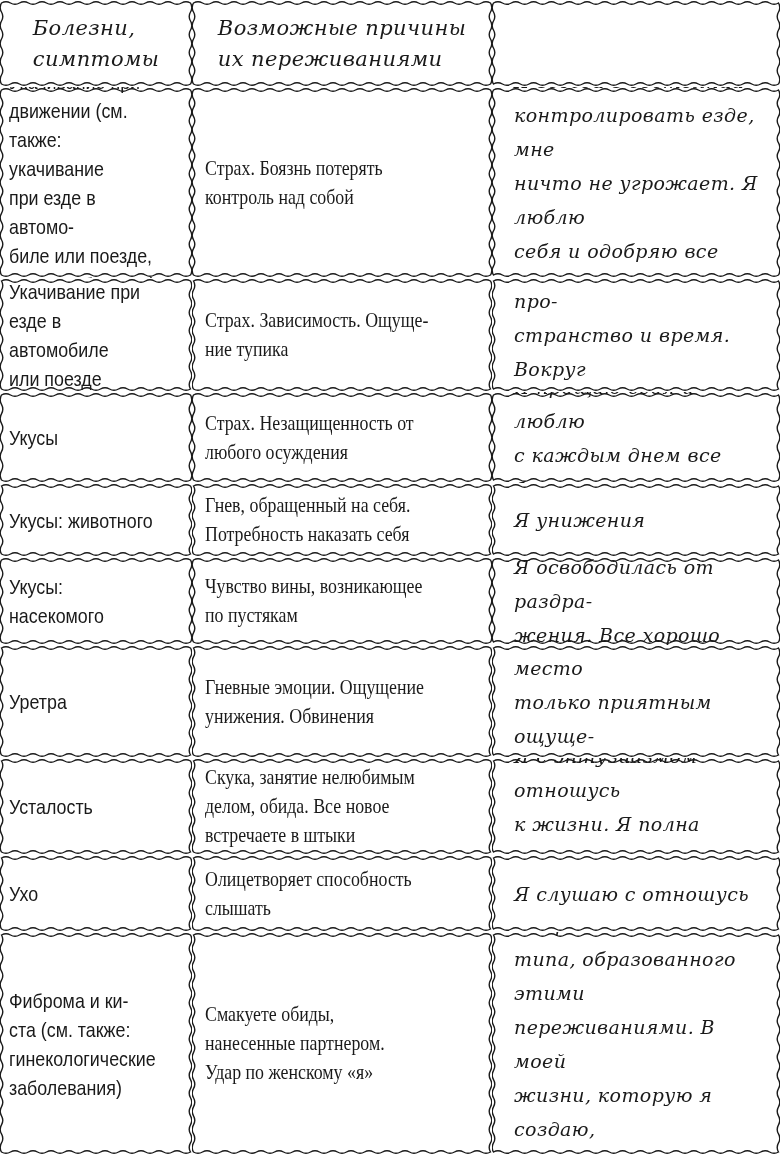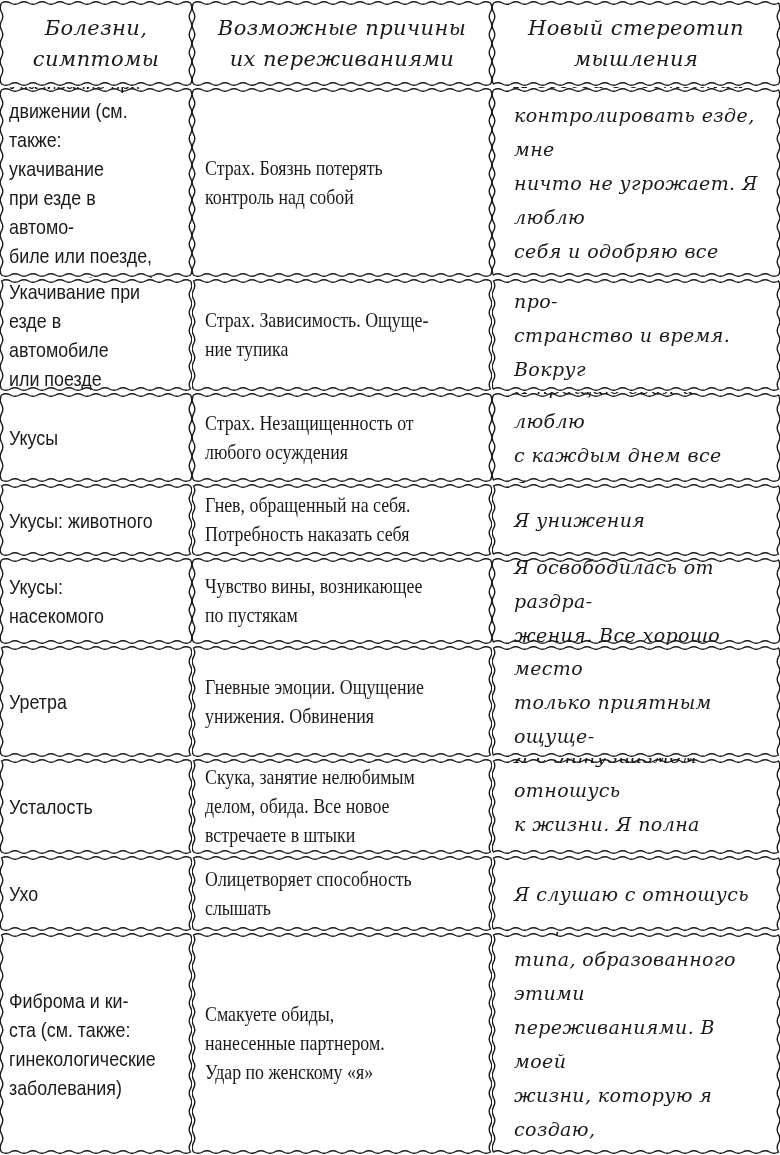--- a/index.html
+++ b/index.html
@@ -17,21 +17,21 @@
   .cell{
     position:relative;
     display:flex;align-items:center;
     overflow:hidden;
     color:#1a1a1a;
     box-sizing:border-box;
   }
   .wavy{position:absolute;left:0;top:0;pointer-events:none;}
   .txt{white-space:pre-line;position:relative;}
   .header-cell{
-    justify-content:center;text-align:center;
+    justify-content:center;
     font-family:"DejaVu Serif",serif;font-style:italic;
     font-size:21px;line-height:31px;letter-spacing:.4px;
     padding:4px 6px;
   }
   .sans{font-size:21px;line-height:29px;}
   .sans .txt{transform:scaleX(.85);transform-origin:left center;width:118%;}
   .col0.sans{padding:8px 4px 8px 9px;}
   .col1.sans{padding:8px 8px 8px 13px;font-family:Liberation Serif, serif;}
   .script{
     font-family:"DejaVu Serif",serif;font-style:italic;
@@ -54,22 +54,20 @@
       <svg viewBox="0 0 300 87" width="300" height="87" class="wavy">
         <path d="M 1.5 3 q 4.5 -2.6 9 0 q 4.5 2.6 9 0 q 4.5 -2.6 9 0 q 4.5 2.6 9 0 q 4.5 -2.6 9 0 q 4.5 2.6 9 0 q 4.5 -2.6 9 0 q 4.5 2.6 9 0 q 4.5 -2.6 9 0 q 4.5 2.6 9 0 q 4.5 -2.6 9 0 q 4.5 2.6 9 0 q 4.5 -2.6 9 0 q 4.5 2.6 9 0 q 4.5 -2.6 9 0 q 4.5 2.6 9 0 q 4.5 -2.6 9 0 q 4.5 2.6 9 0 q 4.5 -2.6 9 0 q 4.5 2.6 9 0 q 4.5 -2.6 9 0 q 4.5 2.6 9 0 q 4.5 -2.6 9 0 q 4.5 2.6 9 0 q 4.5 -2.6 9 0 q 4.5 2.6 9 0 q 4.5 -2.6 9 0 q 4.5 2.6 9 0 q 4.5 -2.6 9 0 q 4.5 2.6 9 0 q 4.5 -2.6 9 0 q 4.5 2.6 9 0 q 4.5 -2.6 9 0 q 2.6 4.5 0 9 q -2.6 4.5 0 9 q 2.6 4.5 0 9 q -2.6 4.5 0 9 q 2.6 4.5 0 9 q -2.6 4.5 0 9 q 2.6 4.5 0 9 q -2.6 4.5 0 9 q 2.6 4.5 0 9 q -4.5 2.6 -9 0 q -4.5 -2.6 -9 0 q -4.5 2.6 -9 0 q -4.5 -2.6 -9 0 q -4.5 2.6 -9 0 q -4.5 -2.6 -9 0 q -4.5 2.6 -9 0 q -4.5 -2.6 -9 0 q -4.5 2.6 -9 0 q -4.5 -2.6 -9 0 q -4.5 2.6 -9 0 q -4.5 -2.6 -9 0 q -4.5 2.6 -9 0 q -4.5 -2.6 -9 0 q -4.5 2.6 -9 0 q -4.5 -2.6 -9 0 q -4.5 2.6 -9 0 q -4.5 -2.6 -9 0 q -4.5 2.6 -9 0 q -4.5 -2.6 -9 0 q -4.5 2.6 -9 0 q -4.5 -2.6 -9 0 q -4.5 2.6 -9 0 q -4.5 -2.6 -9 0 q -4.5 2.6 -9 0 q -4.5 -2.6 -9 0 q -4.5 2.6 -9 0 q -4.5 -2.6 -9 0 q -4.5 2.6 -9 0 q -4.5 -2.6 -9 0 q -4.5 2.6 -9 0 q -4.5 -2.6 -9 0 q -4.5 2.6 -9 0 q -2.6 -4.5 0 -9 q 2.6 -4.5 0 -9 q -2.6 -4.5 0 -9 q 2.6 -4.5 0 -9 q -2.6 -4.5 0 -9 q 2.6 -4.5 0 -9 q -2.6 -4.5 0 -9 q 2.6 -4.5 0 -9 q -2.6 -4.5 0 -9 Z" fill="none" stroke="#1a1a1a" stroke-width="1.4" stroke-linecap="round"></path>
       </svg>
       <div class="txt">Возможные причины
 их переживаниями</div>
     </div>
     <div class="cell header-cell col2">
       <svg viewBox="0 0 288 87" width="288" height="87" class="wavy">
         <path d="M 1.5 3 q 4.453125 -2.6 8.90625 0 q 4.453125 2.6 8.90625 0 q 4.453125 -2.6 8.90625 0 q 4.453125 2.6 8.90625 0 q 4.453125 -2.6 8.90625 0 q 4.453125 2.6 8.90625 0 q 4.453125 -2.6 8.90625 0 q 4.453125 2.6 8.90625 0 q 4.453125 -2.6 8.90625 0 q 4.453125 2.6 8.90625 0 q 4.453125 -2.6 8.90625 0 q 4.453125 2.6 8.90625 0 q 4.453125 -2.6 8.90625 0 q 4.453125 2.6 8.90625 0 q 4.453125 -2.6 8.90625 0 q 4.453125 2.6 8.90625 0 q 4.453125 -2.6 8.90625 0 q 4.453125 2.6 8.90625 0 q 4.453125 -2.6 8.90625 0 q 4.453125 2.6 8.90625 0 q 4.453125 -2.6 8.90625 0 q 4.453125 2.6 8.90625 0 q 4.453125 -2.6 8.90625 0 q 4.453125 2.6 8.90625 0 q 4.453125 -2.6 8.90625 0 q 4.453125 2.6 8.90625 0 q 4.453125 -2.6 8.90625 0 q 4.453125 2.6 8.90625 0 q 4.453125 -2.6 8.90625 0 q 4.453125 2.6 8.90625 0 q 4.453125 -2.6 8.90625 0 q 4.453125 2.6 8.90625 0 q 2.6 4.5 0 9 q -2.6 4.5 0 9 q 2.6 4.5 0 9 q -2.6 4.5 0 9 q 2.6 4.5 0 9 q -2.6 4.5 0 9 q 2.6 4.5 0 9 q -2.6 4.5 0 9 q 2.6 4.5 0 9 q -4.453125 2.6 -8.90625 0 q -4.453125 -2.6 -8.90625 0 q -4.453125 2.6 -8.90625 0 q -4.453125 -2.6 -8.90625 0 q -4.453125 2.6 -8.90625 0 q -4.453125 -2.6 -8.90625 0 q -4.453125 2.6 -8.90625 0 q -4.453125 -2.6 -8.90625 0 q -4.453125 2.6 -8.90625 0 q -4.453125 -2.6 -8.90625 0 q -4.453125 2.6 -8.90625 0 q -4.453125 -2.6 -8.90625 0 q -4.453125 2.6 -8.90625 0 q -4.453125 -2.6 -8.90625 0 q -4.453125 2.6 -8.90625 0 q -4.453125 -2.6 -8.90625 0 q -4.453125 2.6 -8.90625 0 q -4.453125 -2.6 -8.90625 0 q -4.453125 2.6 -8.90625 0 q -4.453125 -2.6 -8.90625 0 q -4.453125 2.6 -8.90625 0 q -4.453125 -2.6 -8.90625 0 q -4.453125 2.6 -8.90625 0 q -4.453125 -2.6 -8.90625 0 q -4.453125 2.6 -8.90625 0 q -4.453125 -2.6 -8.90625 0 q -4.453125 2.6 -8.90625 0 q -4.453125 -2.6 -8.90625 0 q -4.453125 2.6 -8.90625 0 q -4.453125 -2.6 -8.90625 0 q -4.453125 2.6 -8.90625 0 q -4.453125 -2.6 -8.90625 0 q -2.6 -4.5 0 -9 q 2.6 -4.5 0 -9 q -2.6 -4.5 0 -9 q 2.6 -4.5 0 -9 q -2.6 -4.5 0 -9 q 2.6 -4.5 0 -9 q -2.6 -4.5 0 -9 q 2.6 -4.5 0 -9 q -2.6 -4.5 0 -9 Z" fill="none" stroke="#1a1a1a" stroke-width="1.4" stroke-linecap="round"></path>
       </svg>
-      <div class="txt">Новый стереотип
-мышления</div>
     </div>
     <div class="cell sans col0">
       <svg viewBox="0 0 192 191" width="192" height="191" class="wavy">
         <path d="M 1.5 3 q 4.5 -2.6 9 0 q 4.5 2.6 9 0 q 4.5 -2.6 9 0 q 4.5 2.6 9 0 q 4.5 -2.6 9 0 q 4.5 2.6 9 0 q 4.5 -2.6 9 0 q 4.5 2.6 9 0 q 4.5 -2.6 9 0 q 4.5 2.6 9 0 q 4.5 -2.6 9 0 q 4.5 2.6 9 0 q 4.5 -2.6 9 0 q 4.5 2.6 9 0 q 4.5 -2.6 9 0 q 4.5 2.6 9 0 q 4.5 -2.6 9 0 q 4.5 2.6 9 0 q 4.5 -2.6 9 0 q 4.5 2.6 9 0 q 4.5 -2.6 9 0 q 2.6 4.404761904761905 0 8.80952380952381 q -2.6 4.404761904761905 0 8.80952380952381 q 2.6 4.404761904761905 0 8.80952380952381 q -2.6 4.404761904761905 0 8.80952380952381 q 2.6 4.404761904761905 0 8.80952380952381 q -2.6 4.404761904761905 0 8.80952380952381 q 2.6 4.404761904761905 0 8.80952380952381 q -2.6 4.404761904761905 0 8.80952380952381 q 2.6 4.404761904761905 0 8.80952380952381 q -2.6 4.404761904761905 0 8.80952380952381 q 2.6 4.404761904761905 0 8.80952380952381 q -2.6 4.404761904761905 0 8.80952380952381 q 2.6 4.404761904761905 0 8.80952380952381 q -2.6 4.404761904761905 0 8.80952380952381 q 2.6 4.404761904761905 0 8.80952380952381 q -2.6 4.404761904761905 0 8.80952380952381 q 2.6 4.404761904761905 0 8.80952380952381 q -2.6 4.404761904761905 0 8.80952380952381 q 2.6 4.404761904761905 0 8.80952380952381 q -2.6 4.404761904761905 0 8.80952380952381 q 2.6 4.404761904761905 0 8.80952380952381 q -4.5 2.6 -9 0 q -4.5 -2.6 -9 0 q -4.5 2.6 -9 0 q -4.5 -2.6 -9 0 q -4.5 2.6 -9 0 q -4.5 -2.6 -9 0 q -4.5 2.6 -9 0 q -4.5 -2.6 -9 0 q -4.5 2.6 -9 0 q -4.5 -2.6 -9 0 q -4.5 2.6 -9 0 q -4.5 -2.6 -9 0 q -4.5 2.6 -9 0 q -4.5 -2.6 -9 0 q -4.5 2.6 -9 0 q -4.5 -2.6 -9 0 q -4.5 2.6 -9 0 q -4.5 -2.6 -9 0 q -4.5 2.6 -9 0 q -4.5 -2.6 -9 0 q -4.5 2.6 -9 0 q -2.6 -4.404761904761905 0 -8.80952380952381 q 2.6 -4.404761904761905 0 -8.80952380952381 q -2.6 -4.404761904761905 0 -8.80952380952381 q 2.6 -4.404761904761905 0 -8.80952380952381 q -2.6 -4.404761904761905 0 -8.80952380952381 q 2.6 -4.404761904761905 0 -8.80952380952381 q -2.6 -4.404761904761905 0 -8.80952380952381 q 2.6 -4.404761904761905 0 -8.80952380952381 q -2.6 -4.404761904761905 0 -8.80952380952381 q 2.6 -4.404761904761905 0 -8.80952380952381 q -2.6 -4.404761904761905 0 -8.80952380952381 q 2.6 -4.404761904761905 0 -8.80952380952381 q -2.6 -4.404761904761905 0 -8.80952380952381 q 2.6 -4.404761904761905 0 -8.80952380952381 q -2.6 -4.404761904761905 0 -8.80952380952381 q 2.6 -4.404761904761905 0 -8.80952380952381 q -2.6 -4.404761904761905 0 -8.80952380952381 q 2.6 -4.404761904761905 0 -8.80952380952381 q -2.6 -4.404761904761905 0 -8.80952380952381 q 2.6 -4.404761904761905 0 -8.80952380952381 q -2.6 -4.404761904761905 0 -8.80952380952381 Z" fill="none" stroke="#1a1a1a" stroke-width="1.4" stroke-linecap="round"></path>
       </svg>
       <div class="txt">Укачивание при
 движении (см.
 также: укачивание
 при езде в автомо-
 биле или поезде,

